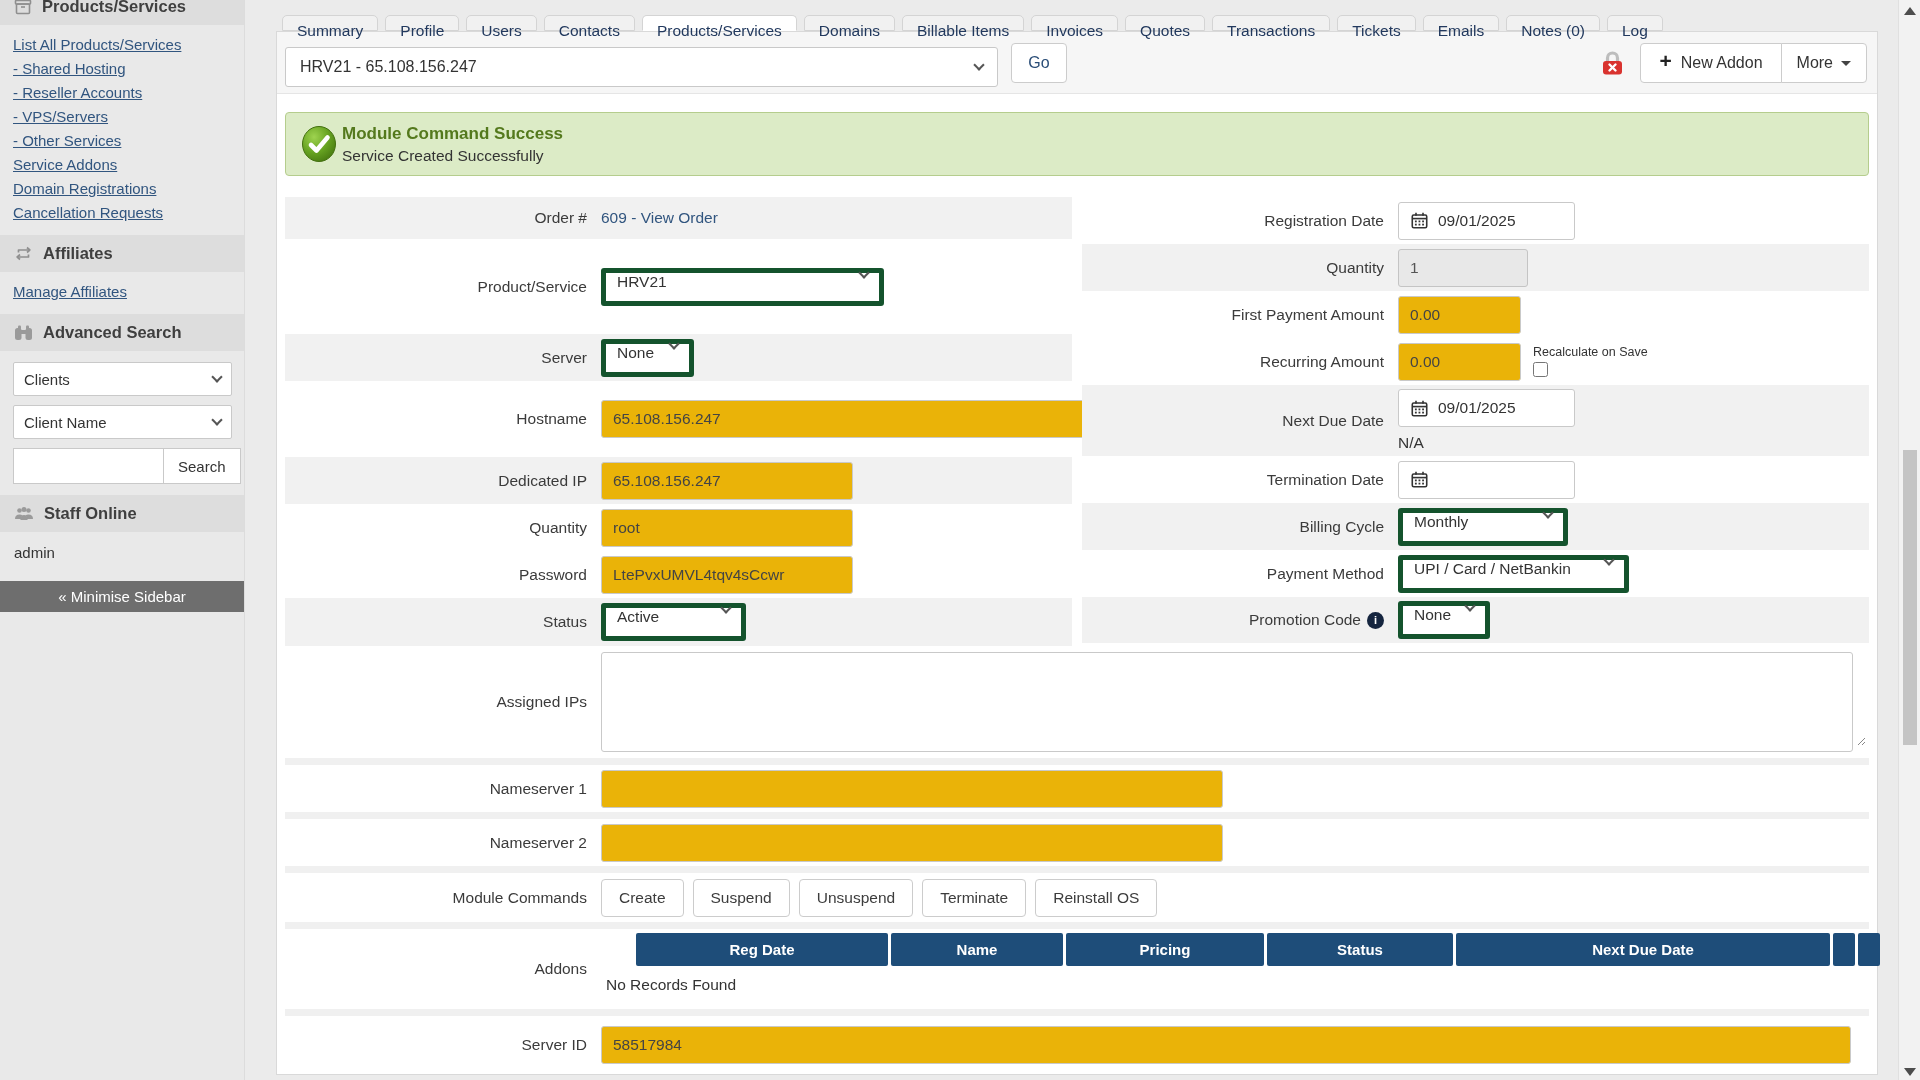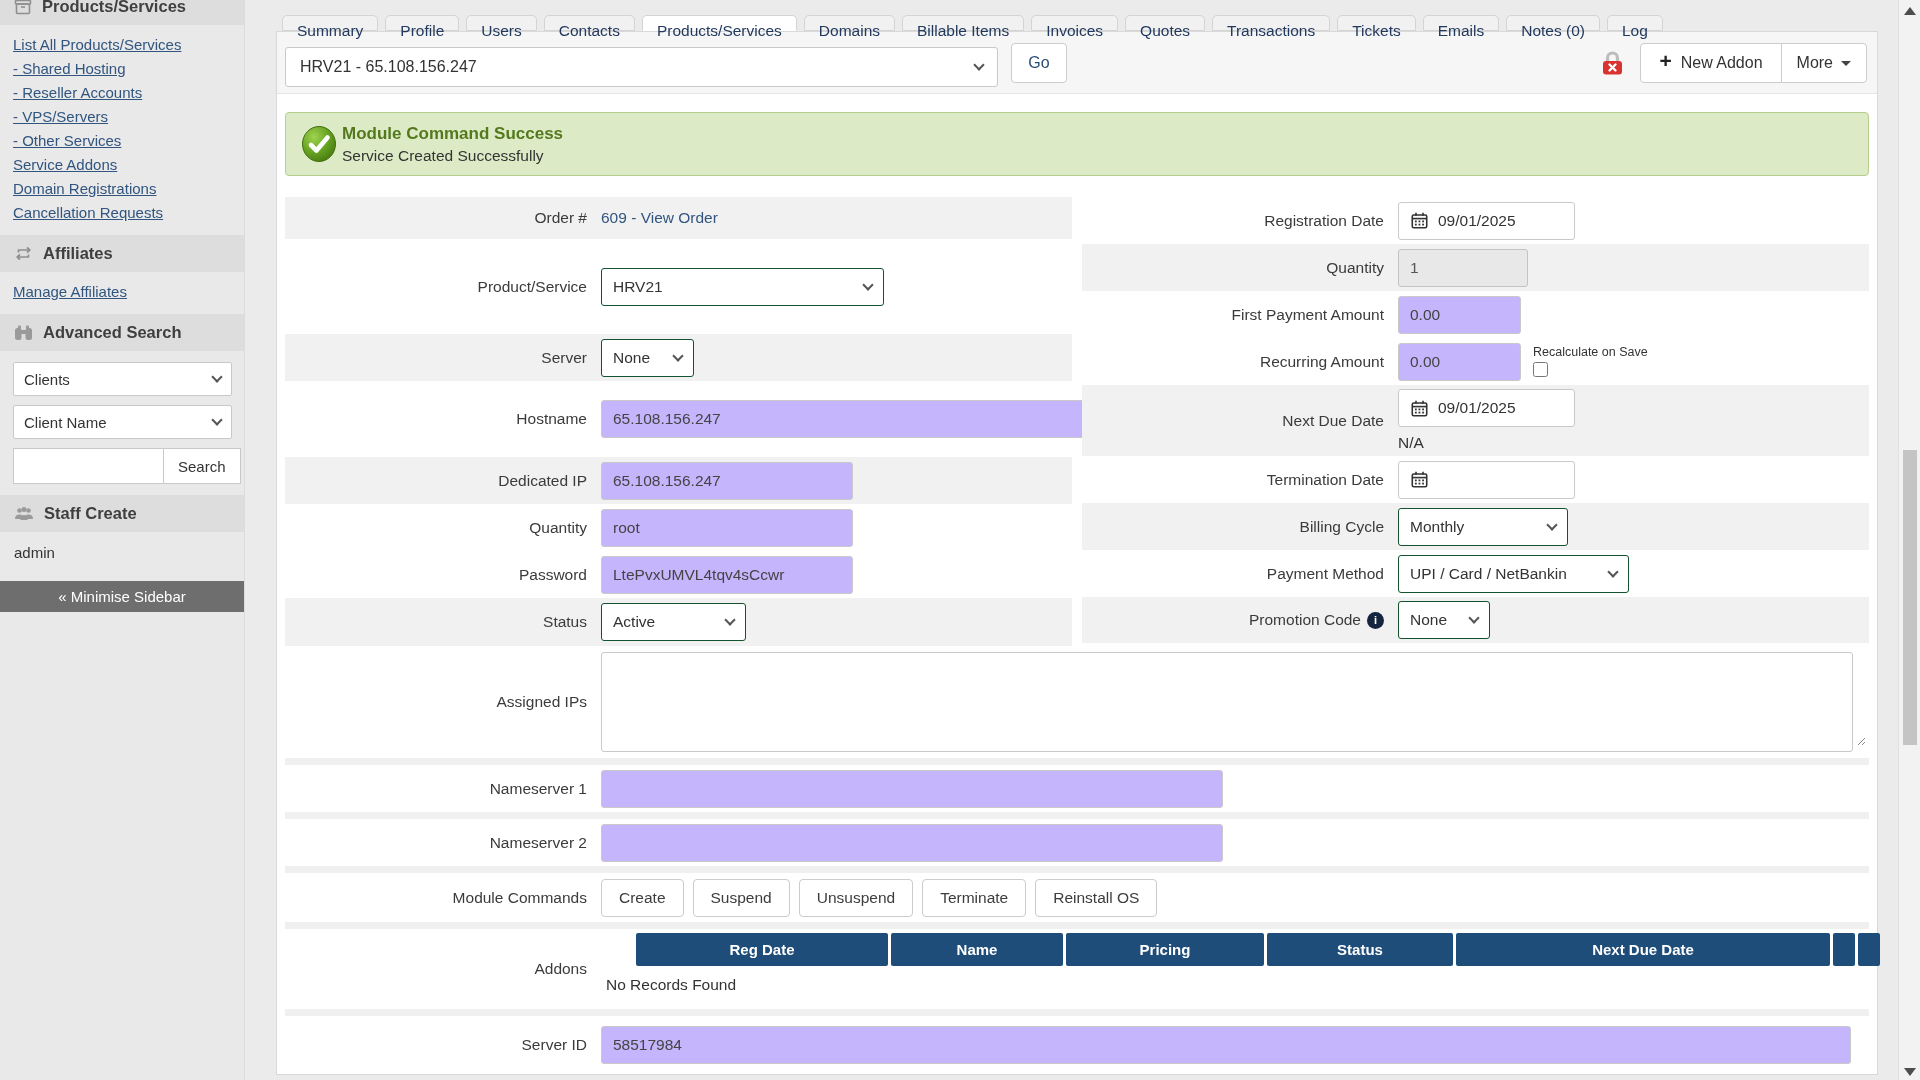--- a/index.html
+++ b/index.html
@@ -66,25 +66,25 @@
   
   .form-cols { display:flex; margin:21px 8px 0 8px; }
   .fcol { width:787px; flex:none; }
   .fcol.right { margin-left:10px; }
   .frow { display:flex; align-items:center; }
   .frow.g { background:#f1f1f1; }
   .lbl { width:316px; flex:none; text-align:right; padding-right:14px; font-size:15.5px; color:#3b3b3b;
          display:flex; justify-content:flex-end; align-items:center; gap:6px; }
   .fld { display:flex; align-items:center; flex:1; }
   .linkish { color:#31557f; font-size:15.5px; cursor:pointer; }
-  .inp { height:38px; border:1px solid #c9c9c9; border-radius:3px; background:#c4b5fd; padding:0 11px;
+  .inp { height:38px; border:1px solid #c9c9c9; border-radius:3px; background:#eab308; padding:0 11px;
          font-size:15.5px; color:#444; font-family:inherit; }
   .inp:disabled { background:#e8e8e8; border-color:#c4c4c4; color:#555; }
-  .sel { height:38px; border:1px solid #14532d; border-radius:3px; background:#fff; padding:0 11px;
-         display:flex; align-items:center; justify-content:space-between; font-size:15.5px; color:#333; cursor:pointer; }
+  .sel { height:38px; border:5px solid #14532d; border-radius:3px; background:#fff; padding:0 11px;
+         display:flex; justify-content:space-between; font-size:15.5px; color:#333; cursor:pointer; }
   .datebox { height:38px; width:177px; border:1px solid #c9c9c9; border-radius:3px; background:#fff;
              padding:0 12px; display:flex; align-items:center; gap:10px; font-size:15.5px; color:#333; cursor:pointer; }
   .dd-btn { width:40px; height:38px; border:1px solid #c9c9c9; border-radius:3px; background:#fff;
             margin-left:4px; display:flex; align-items:center; justify-content:center; cursor:pointer; }
   .dd-btn .caret { border-top-color:#333; border-left-width:4px; border-right-width:4px; border-top-width:4px; }
   .recalc { margin-left:12px; display:flex; flex-direction:column; align-self:flex-start; margin-top:2px; }
   .recalc-lbl { font-size:12.5px; color:#333; }
   .recalc input { width:15px; height:15px; margin-top:3px; }
   .stack { display:flex; flex-direction:column; justify-content:center; gap:7px; }
   .note { font-size:15.5px; color:#333; }
@@ -190,21 +190,21 @@
       <svg width="20" height="14" viewBox="0 0 20 14">
           <g fill="#9a9a9a">
             <circle cx="5.5" cy="3.5" r="2.3"></circle>
             <circle cx="14.5" cy="3.5" r="2.3"></circle>
             <circle cx="10" cy="2.5" r="2.5"></circle>
             <path d="M1 12 q0 -4.5 4.5 -4.5 q2 0 3 1 q-1.6 1.3 -1.6 3.5 z"></path>
             <path d="M19 12 q0 -4.5 -4.5 -4.5 q-2 0 -3 1 q1.6 1.3 1.6 3.5 z"></path>
             <path d="M6.4 13 q0 -5 3.6 -5 q3.6 0 3.6 5 z"></path>
           </g>
         </svg>
-      <span>Staff Create</span>
+      <span>Staff Online</span>
     </div>
     <div class="staff-user">admin</div>
 
     <div class="minimise">« Minimise Sidebar</div>
   </aside>
 
   <div class="main">
 
     <div class="tabs">
       <div class="tab">Summary</div>

